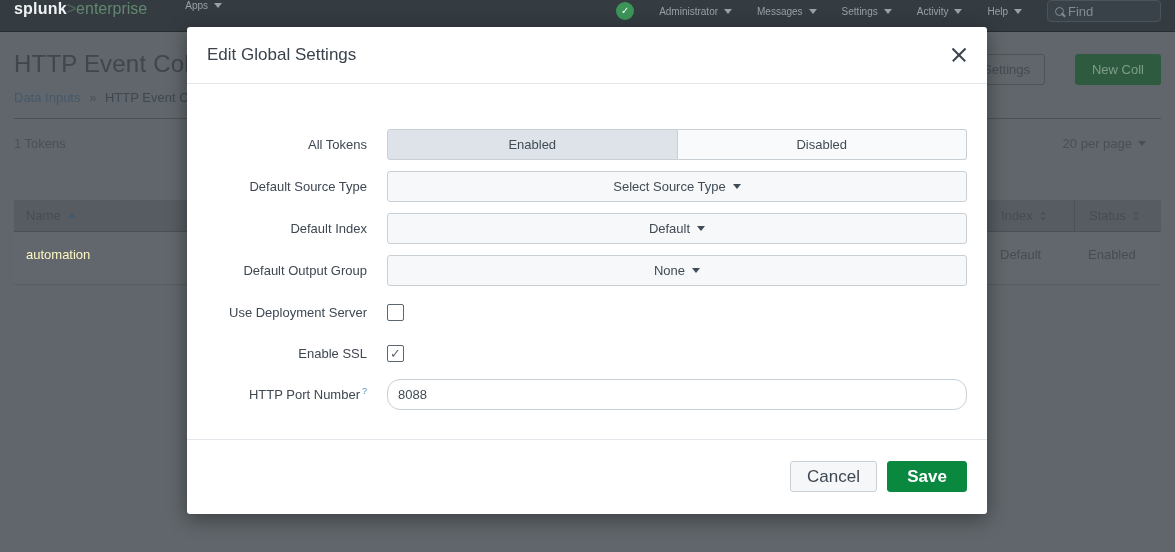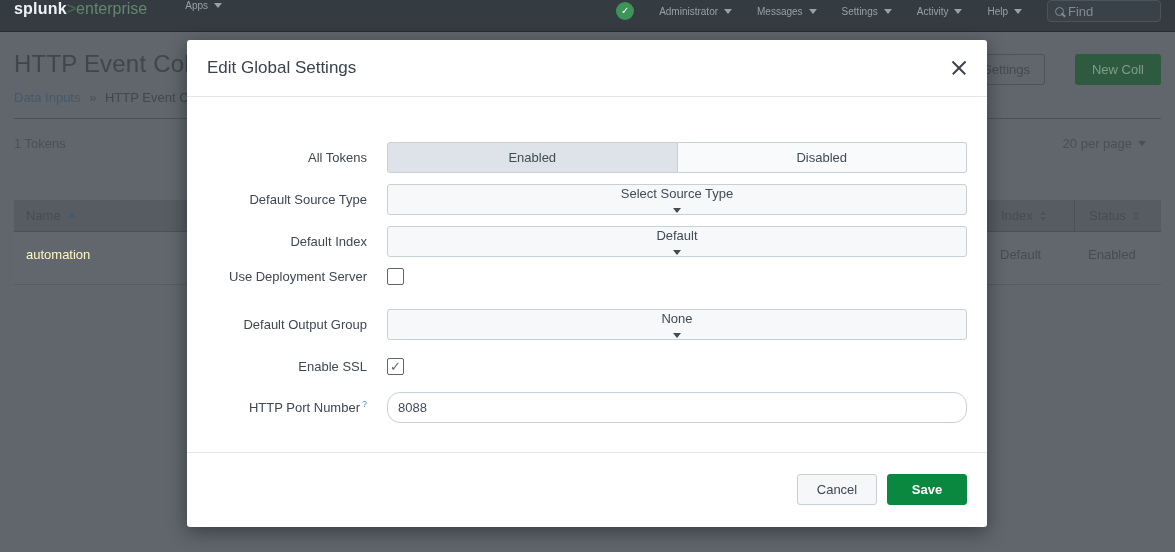--- a/index.html
+++ b/index.html
@@ -105,21 +105,21 @@
   .sort-both .down { border-top:4px solid #4a545c; }
   .trow { display:flex; background:#61676c; height:53px; border-bottom:1px solid #555b60; }
   .td { padding-top:15px; font-size:13px; color:#454d53; }
   .td-name { flex:1; padding-left:12px; }
   .td-index { width:88px; padding-left:14px; }
   .td-status { width:87px; padding-left:14px; }
   .row-link { color:#fef9c3; text-decoration:none; cursor:pointer; }
 
   
   .modal {
-    position:absolute; left:187px; top:40px; width:800px; height:487px;
+    position:absolute; left:187px; top:27px; width:800px; height:487px;
     background:#ffffff; border-radius:3px; z-index:30;
     box-shadow:0 5px 20px rgba(0,0,0,0.4);
   }
   .modal-header {
     position:relative; height:57px; border-bottom:1px solid #e3e7eb;
     display:flex; align-items:center; padding:0 20px;
   }
   .modal-title { font-size:17px; font-weight:500; color:#3a434d; }
   .close-btn {
     position:absolute; right:20px; top:20px; width:16px; height:16px; cursor:pointer;
@@ -149,42 +149,42 @@
     flex:1; height:31px; line-height:29px; text-align:center; font-size:13px;
     color:#414b55; background:#f8fafb; border:1px solid #c8d0d6; cursor:pointer;
   }
   .toggle-btn:first-child { border-radius:3px 0 0 3px; }
   .toggle-btn:last-child { border-radius:0 3px 3px 0; border-left:none; }
   .toggle-btn.selected { background:#dde3e9; }
 
   .dropdown {
     display:flex; align-items:center; justify-content:center; gap:7px;
     width:100%; height:31px; background:#f6f8f9; border:1px solid #c8d0d6;
-    border-radius:3px; color:#414b55; font-size:13px; cursor:pointer;flex-direction:column;
+    border-radius:3px; color:#414b55; font-size:13px; cursor:pointer;
   }
   .dropdown .caret { margin-left:0; border-top-color:#414b55; }
 
   .checkbox {
     width:17px; height:17px; background:#ffffff; border:1px solid #5c6670;
     border-radius:2px; cursor:pointer; display:flex; align-items:center;
     justify-content:center;
   }
   .checkbox .glyph { color:#5c6670; font-size:13px; line-height:1; }
 
   .text-input {
     width:100%; height:31px; border:1px solid #c8d0d6; border-radius:13px;
     padding:0 10px; font-size:13px; color:#414b55; font-family:inherit; outline:none;
   }
 
   .modal-footer {
     position:absolute; left:0; right:0; bottom:0; height:75px;
     border-top:1px solid #e3e7eb;
   }
   .btn { position:absolute; top:21px; height:31px; min-width:80px; border-radius:3px;
-    font-size:13px; font-family:inherit; cursor:pointer; padding:0 16px; }
+    font-size:17px; font-family:inherit; cursor:pointer; padding:0 16px; }
   .btn-cancel {
     right:110px; background:#f5f7f8; border:1px solid #c8d0d6; color:#3e4752;
   }
   .btn-save {
     right:20px; background:#0b8840; border:1px solid #0b8840; color:#ffffff; font-weight:bold;
   }
 </style>
 </head>
 <body>
 
@@ -305,37 +305,37 @@
     <div class="form-row">
       <div class="form-label">Default Index</div>
       <div class="form-control">
         <div class="dropdown">
           <span>Default</span>
           <span class="caret"></span>
         </div>
       </div>
     </div>
 
-    <div class="form-row cb cb-1">
-      <div class="form-label">Use Deployment Server</div>
-      <div class="form-control">
-        <div class="checkbox"></div>
-      </div>
-    </div>
-
     <div class="form-row gap-lg">
       <div class="form-label">Default Output Group</div>
       <div class="form-control">
         <div class="dropdown">
           <span>None</span>
           <span class="caret"></span>
         </div>
       </div>
     </div>
 
+    <div class="form-row cb cb-1">
+      <div class="form-label">Use Deployment Server</div>
+      <div class="form-control">
+        <div class="checkbox"></div>
+      </div>
+    </div>
+
     <div class="form-row cb cb-2">
       <div class="form-label">Enable SSL</div>
       <div class="form-control">
         <div class="checkbox checked">
           <span class="glyph">✓</span>
         </div>
       </div>
     </div>
 
     <div class="form-row">

